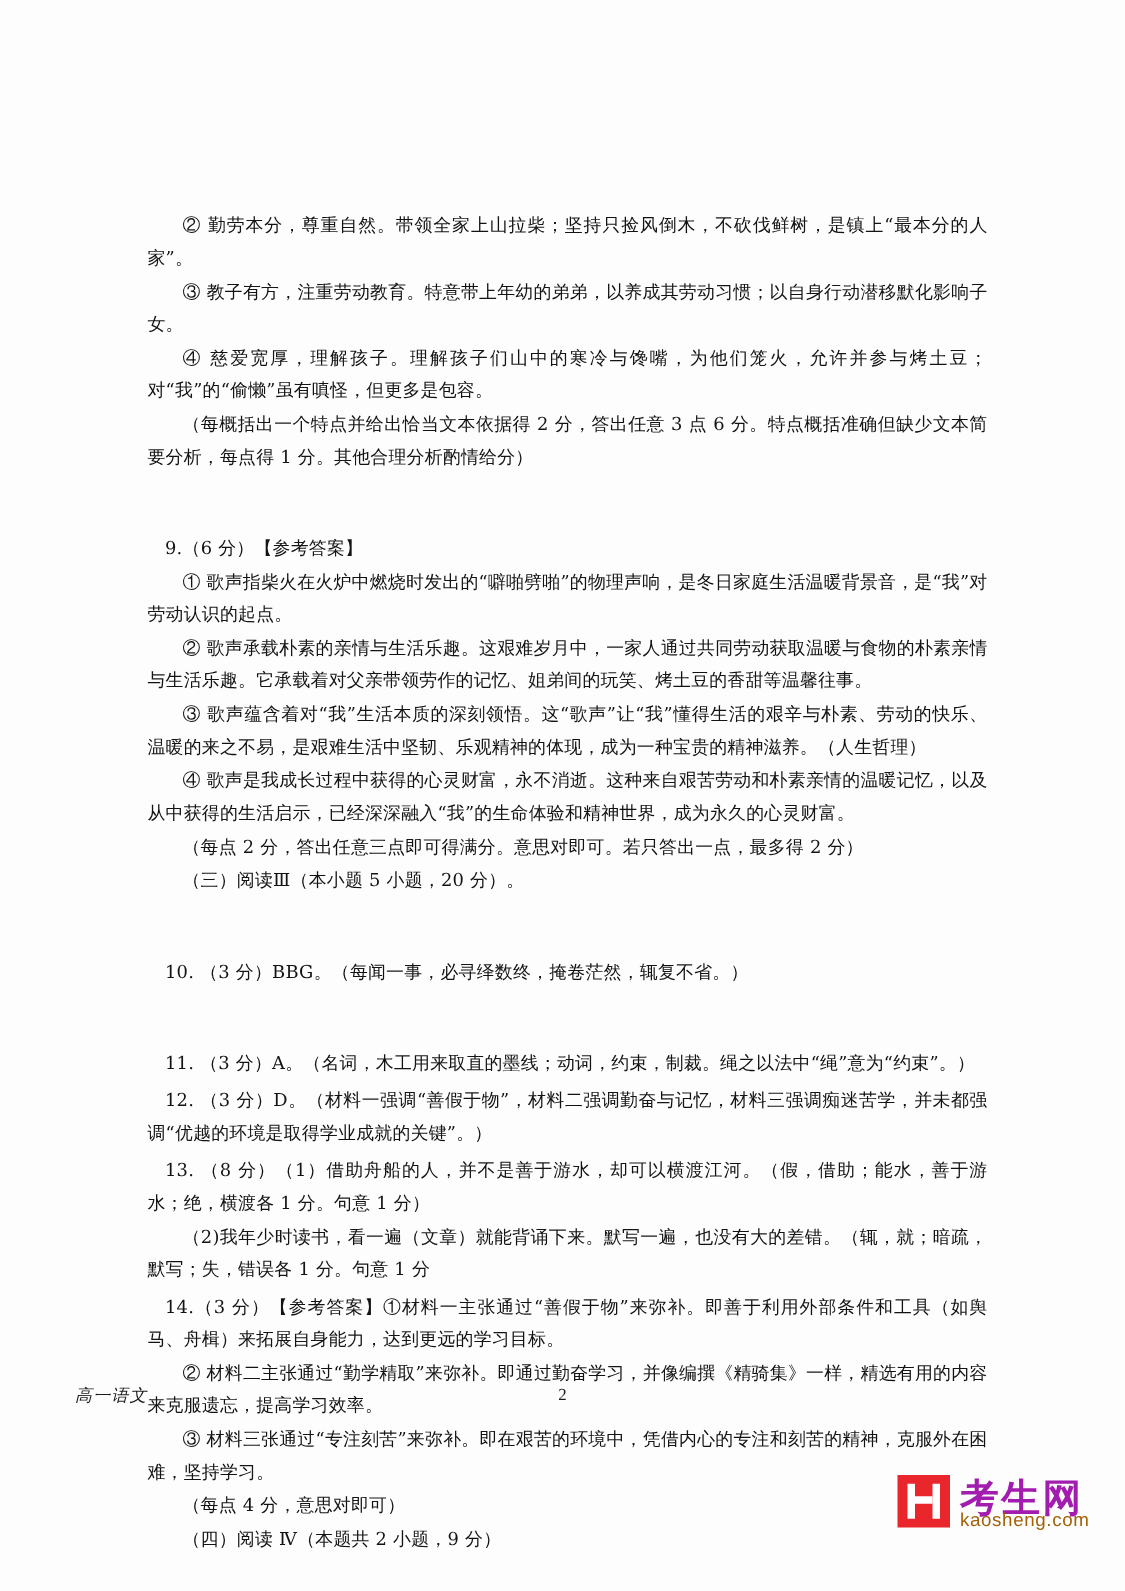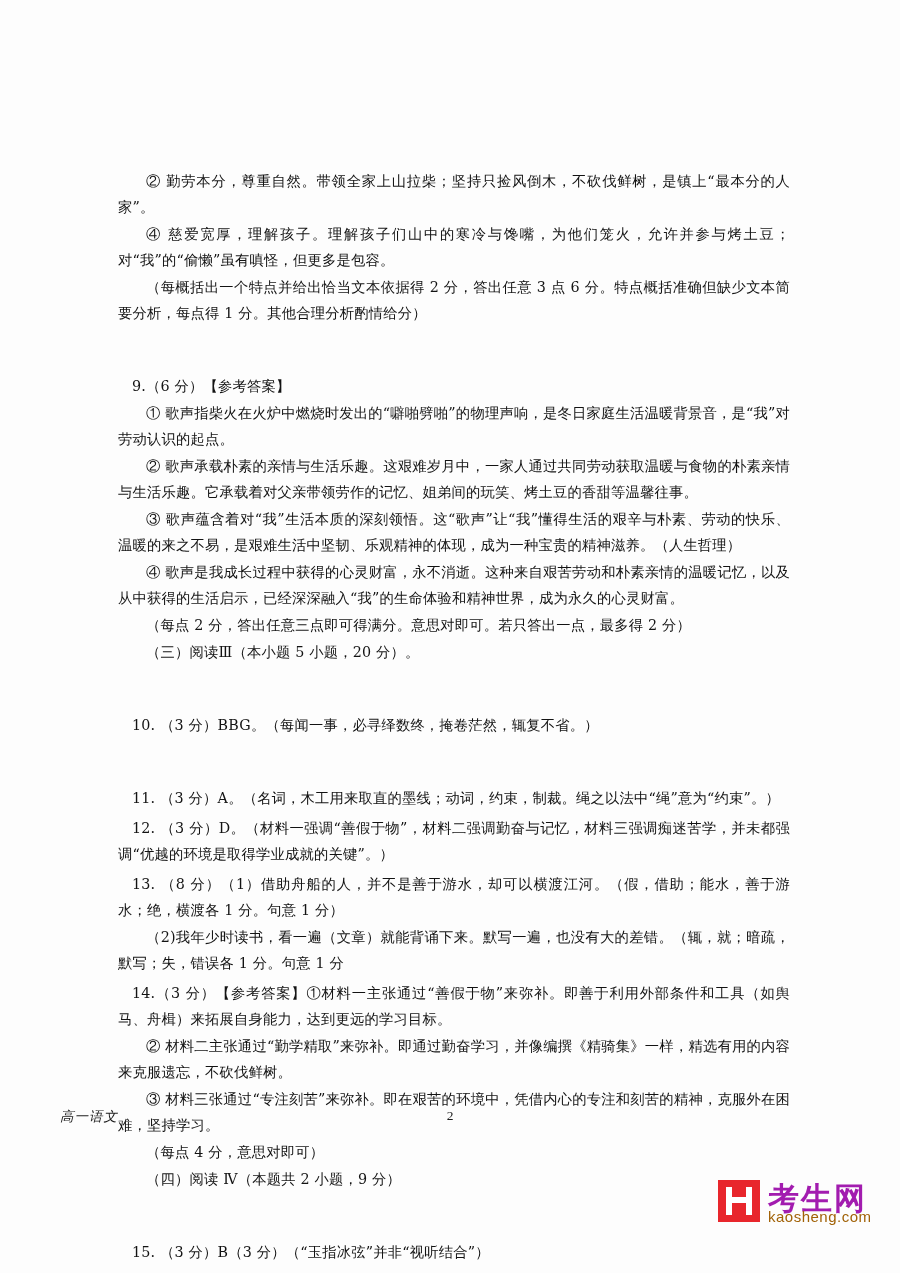--- a/index.html
+++ b/index.html
@@ -132,36 +132,37 @@
   }
   .sp-top { margin-top: 4px; }
 </style>
 </head>
 <body>
 
 <div class="page">
 
   <div class="content">
     <p class="para indent2">② 勤劳本分，尊重自然。带领全家上山拉柴；坚持只捡风倒木，不砍伐鲜树，是镇上“最本分的人家”。</p>
+    <p class="para indent2">③ 教子有方，注重劳动教育。特意带上年幼的弟弟，以养成其劳动习惯；以自身行动潜移默化影响子女。</p>
     <p class="para indent2">④ 慈爱宽厚，理解孩子。理解孩子们山中的寒冷与馋嘴，为他们笼火，允许并参与烤土豆；对“我”的“偷懒”虽有嗔怪，但更多是包容。</p>
     <p class="para indent2">（每概括出一个特点并给出恰当文本依据得 2 分，答出任意 3 点 6 分。特点概括准确但缺少文本简要分析，每点得 1 分。其他合理分析酌情给分）</p>
     <p class="para indent1">9.（6 分）【参考答案】</p>
     <p class="para indent2">① 歌声指柴火在火炉中燃烧时发出的“噼啪劈啪”的物理声响，是冬日家庭生活温暖背景音，是“我”对劳动认识的起点。</p>
     <p class="para indent2">② 歌声承载朴素的亲情与生活乐趣。这艰难岁月中，一家人通过共同劳动获取温暖与食物的朴素亲情与生活乐趣。它承载着对父亲带领劳作的记忆、姐弟间的玩笑、烤土豆的香甜等温馨往事。</p>
     <p class="para indent2">③ 歌声蕴含着对“我”生活本质的深刻领悟。这“歌声”让“我”懂得生活的艰辛与朴素、劳动的快乐、温暖的来之不易，是艰难生活中坚韧、乐观精神的体现，成为一种宝贵的精神滋养。（人生哲理）</p>
     <p class="para indent2">④ 歌声是我成长过程中获得的心灵财富，永不消逝。这种来自艰苦劳动和朴素亲情的温暖记忆，以及从中获得的生活启示，已经深深融入“我”的生命体验和精神世界，成为永久的心灵财富。</p>
     <p class="para indent2">（每点 2 分，答出任意三点即可得满分。意思对即可。若只答出一点，最多得 2 分）</p>
     <p class="para indent2 bold">（三）阅读Ⅲ（本小题 5 小题，20 分）。</p>
     <p class="para indent1">10.  （3 分）BBG。（每闻一事，必寻绎数终，掩卷茫然，辄复不省。）</p>
     <p class="para indent1">11.  （3 分）A。（名词，木工用来取直的墨线；动词，约束，制裁。绳之以法中“绳”意为“约束”。）</p>
     <p class="para indent1 sp-top">12.  （3 分）D。（材料一强调“善假于物”，材料二强调勤奋与记忆，材料三强调痴迷苦学，并未都强调“优越的环境是取得学业成就的关键”。）</p>
     <p class="para indent1 sp-top">13.  （8 分）（1）借助舟船的人，并不是善于游水，却可以横渡江河。（假，借助；能水，善于游水；绝，横渡各 1 分。句意 1 分）</p>
     <p class="para indent2">（2)我年少时读书，看一遍（文章）就能背诵下来。默写一遍，也没有大的差错。（辄，就；暗疏，默写；失，错误各 1 分。句意 1 分</p>
     <p class="para indent1 sp-top">14.（3 分）【参考答案】①材料一主张通过“善假于物”来弥补。即善于利用外部条件和工具（如舆马、舟楫）来拓展自身能力，达到更远的学习目标。</p>
-    <p class="para indent2">② 材料二主张通过“勤学精取”来弥补。即通过勤奋学习，并像编撰《精骑集》一样，精选有用的内容来克服遗忘，不砍伐鲜树。</p>
+    <p class="para indent2">② 材料二主张通过“勤学精取”来弥补。即通过勤奋学习，并像编撰《精骑集》一样，精选有用的内容来克服遗忘，提高学习效率。</p>
     <p class="para indent2">③ 材料三张通过“专注刻苦”来弥补。即在艰苦的环境中，凭借内心的专注和刻苦的精神，克服外在困难，坚持学习。</p>
     <p class="para indent2">（每点 4 分，意思对即可）</p>
     <p class="para indent2 bold">（四）阅读 Ⅳ（本题共 2 小题，9 分）</p>
     <p class="para indent1">15.  （3 分）B（3 分）（“玉指冰弦”并非“视听结合”）</p>
   </div>
 
   <div class="footer">
     <span class="footer-left">高一语文</span>
     <span class="footer-center">2</span>
   </div>

